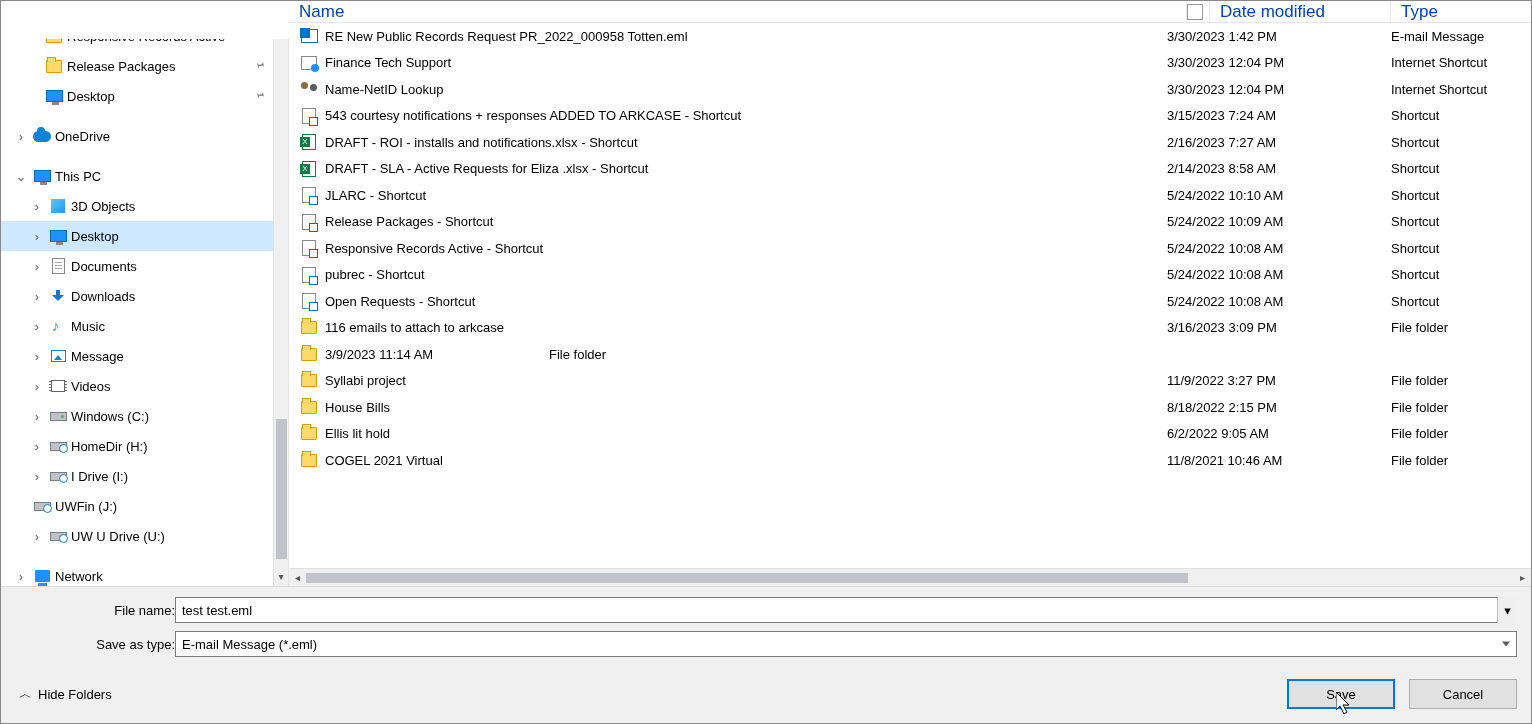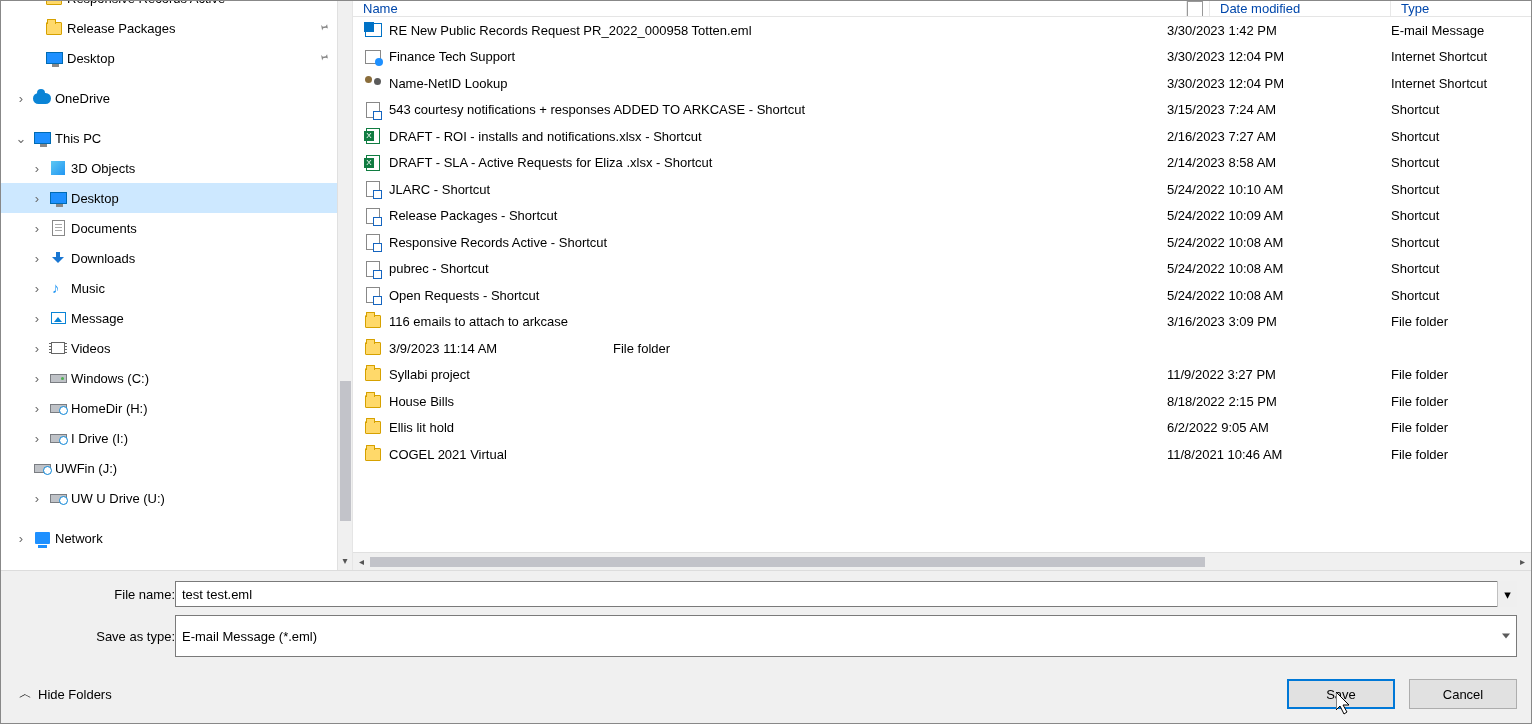--- a/index.html
+++ b/index.html
@@ -1,34 +1,34 @@
 <!DOCTYPE html>
 <html><head>
 <meta charset="utf-8">
 <style>
   * { box-sizing: border-box; margin: 0; padding: 0; }
   html, body { width: 1532px; height: 724px; font-family: "Segoe UI", Tahoma, sans-serif; font-size: 13px; color: #000; background: #fff; overflow: hidden; }
   .dialog { position: absolute; top:0; left:0; right:0; bottom:0; display:flex; flex-direction:column; border:1px solid #888; background:#fff;}
   .body-area { flex:1; display:flex; min-height:0;}
-  .sidebar { width:352px; border-right:1px solid #e5e5e5; overflow:hidden; position:relative; background:#fff;}
+  .sidebar { width:288px; border-right:1px solid #e5e5e5; overflow:hidden; position:relative; background:#fff;margin-top:38px;}
   .sb-scroll { position:absolute; top:0; left:0; right:14px; bottom:0; overflow:hidden;}
   .sb-scrollbar { position:absolute; top:0; right:0; width:15px; bottom:0; background:#f0f0f0; border-left:1px solid #e0e0e0; display:flex; flex-direction:column; align-items:center; justify-content:flex-end; padding-bottom:2px;}
   .sb-arrow { width:15px; height:15px; display:flex; align-items:center; justify-content:center; color:#555; font-size:10px;}
   .sb-track { flex:1; width:15px; background:#f0f0f0; position:relative;}
   .sb-thumb { position:absolute; left:2px; right:2px; background:#c2c3c9; border-radius:0; top:380px; height:140px;}
   .tree-row { display:flex; align-items:center; height:30px; padding-left:12px; white-space:nowrap; gap:4px;}
   .tree-row.selected { background:#cde8ff;}
   .chev { width:16px; display:flex; justify-content:center; color:#6b6b6b; visibility:hidden;}
   .chev.v { visibility:visible;}
   .ic { width:18px; height:18px; display:flex; align-items:center; justify-content:center;}
   .pin { margin-left:auto; margin-right:8px; color:#8a8a8a; }
   .pin svg{transform:rotate(35deg);}
 
   .main { flex:1; display:flex; flex-direction:column; min-width:0;}
-  .col-head { display:flex; height:16px; align-items:center; border-bottom:1px solid #e5e5e5; color:#0047ab; font-size:13px; padding-top:0; overflow:hidden;}
+  .col-head { display:flex; height:22px; align-items:center; border-bottom:1px solid #e5e5e5; color:#0047ab; font-size:17px; padding-top:0; overflow:hidden;}
   .col-head .col { padding-left:10px; overflow:hidden; white-space:nowrap;}
   .col-head .c-name { flex:1;}
   .col-head .c-date { width:180px;}
   .col-head .c-type { width:140px;}
   .col-head .sep { width:0; border-right:1px solid #e8e8e8; height:100%;}
   .checkbox-hd { width:16px; height:16px; border:1px solid #999; background:#fff; margin-right:6px;}
   .file-list { flex:1; overflow:hidden;}
   .file-row { display:flex; align-items:center; height:26.5px; padding-left:10px;}
   .file-row .fic { width:20px; height:20px; display:flex; align-items:center; justify-content:center; margin-right:6px;}
   .file-row .fn { flex:1; white-space:nowrap; overflow:hidden;}
@@ -36,21 +36,21 @@
   .file-row .ft { width:140px; white-space:nowrap; overflow:hidden;margin-left:44px;}
   .h-scroll { height:18px; background:#f0f0f0; border-top:1px solid #e0e0e0; display:flex; align-items:center;}
   .h-scroll .harrow { width:17px; display:flex; align-items:center; justify-content:center; color:#555; font-size:10px;}
   .h-scroll .htrack { flex:1; height:14px; background:#f0f0f0; position:relative;}
   .h-scroll .hthumb { position:absolute; left:0; width:73%; top:2px; bottom:2px; background:#c2c3c9;}
 
   .bottom { border-top:1px solid #dcdcdc; background:#f0f0f0; padding:10px 14px 0 14px;}
   .form-row { display:flex; align-items:center; margin-bottom:8px;}
   .form-row label { width:160px; text-align:right; padding-right:0;}
   .txt-input { flex:1; height:26px; border:1px solid #7a7a7a; background:#fff; padding:0 6px; font-family:inherit; font-size:13px;}
-  .combo { flex:1; height:42px; border:1px solid #7a7a7a; background:#fff; padding:0 22px 0 6px; position:relative; display:flex; align-items:center;}
+  .combo { flex:1; height:26px; border:1px solid #7a7a7a; background:#fff; padding:0 22px 0 6px; position:relative; display:flex; align-items:center;}
   .combo::after { content:""; position:absolute; right:6px; top:50%; width:0;height:0;border-left:4px solid transparent;border-right:4px solid transparent;border-top:5px solid #5b5b5b; transform:translateY(-50%);}
   .action-row { display:flex; align-items:center; padding:14px 0 14px 4px;}
   .hide-folders { display:flex; align-items:center; gap:6px;}
   .btn { width:108px; height:30px; border:1px solid #adadad; background:#e1e1e1; font-family:inherit; font-size:13px; margin-left:14px;}
   .btn.primary { border:2px solid #0078d7; background:#e1e1e1;}
   
   .folder { width:16px;height:13px;background:#ffd96a;border:1px solid #d6a100;border-radius:1px;position:relative;}
   .folder::before{content:"";position:absolute;top:-4px;left:0;width:7px;height:4px;background:#ffd96a;border:1px solid #d6a100;border-bottom:none;border-radius:1px 1px 0 0;}
   .monitor{width:17px;height:12px;background:#1e90ff;border:1px solid #006bb3;position:relative;}
   .monitor::after{content:"";position:absolute;left:5px;bottom:-4px;width:7px;height:3px;background:#888;}

